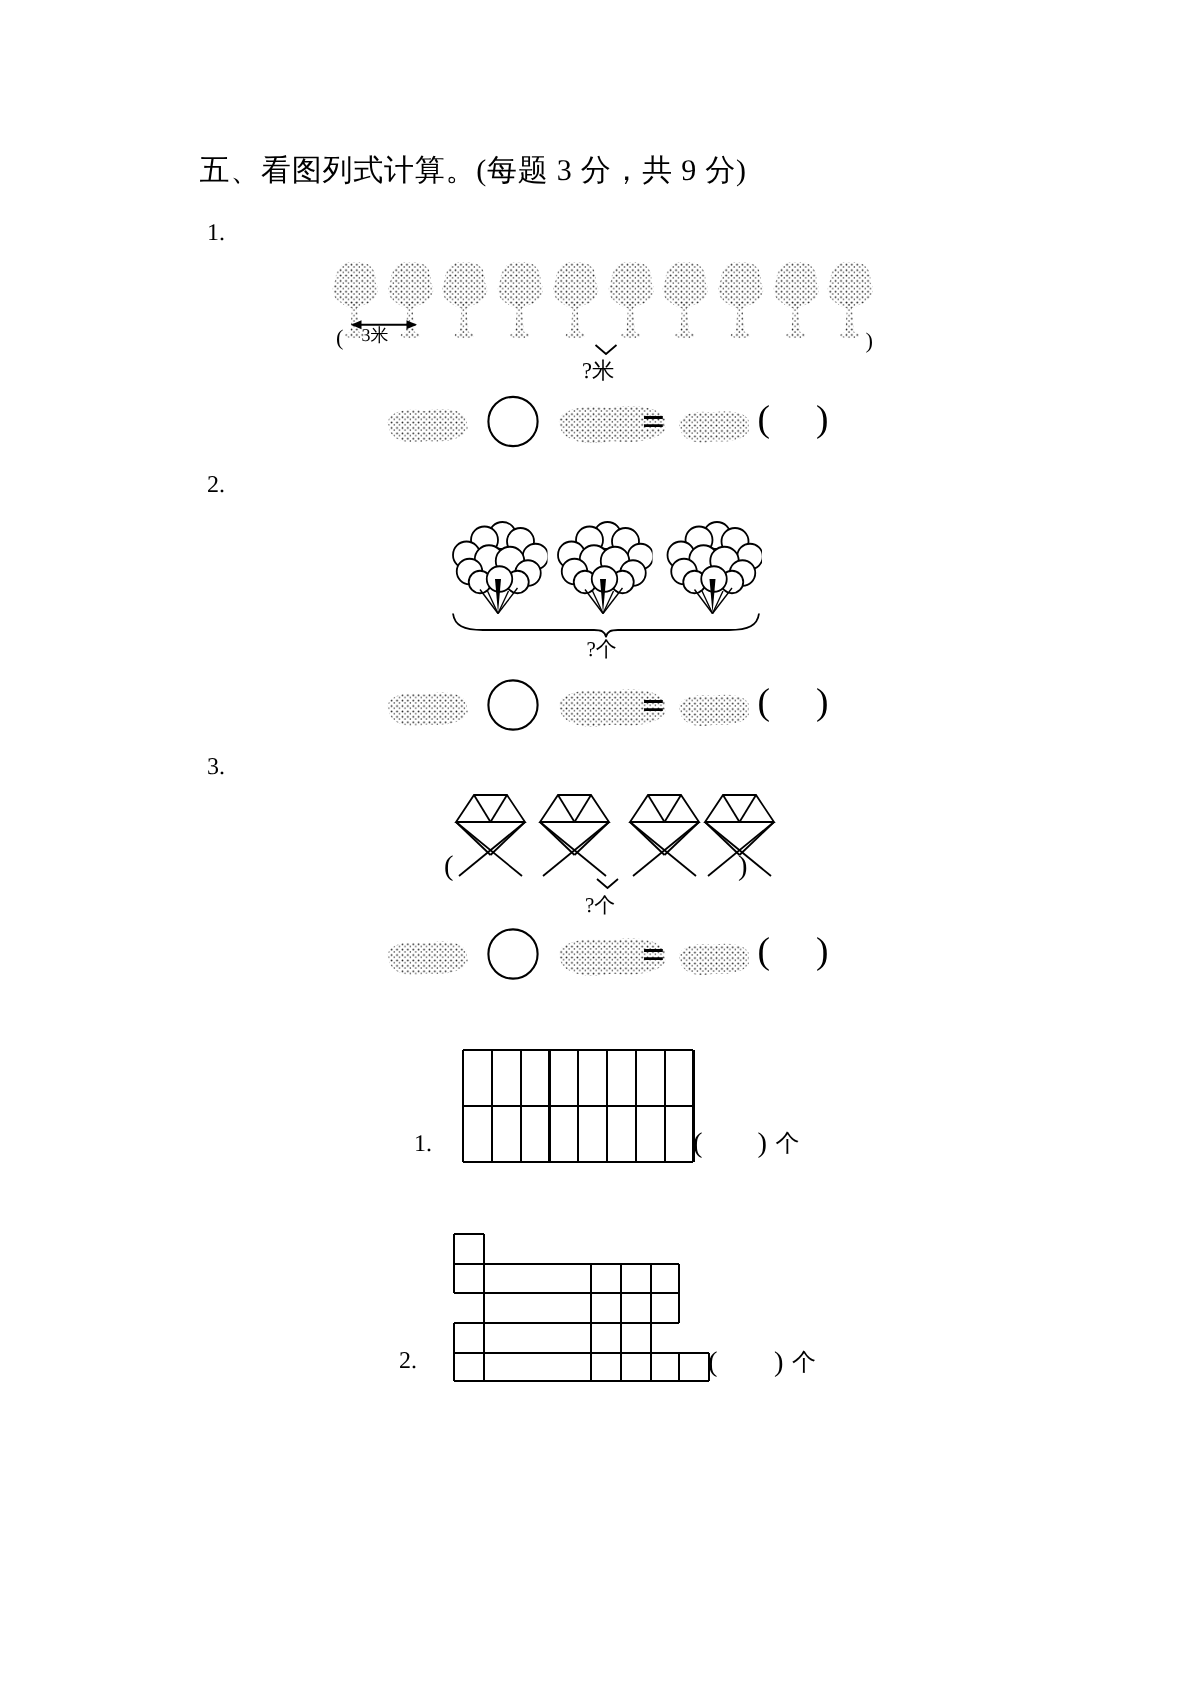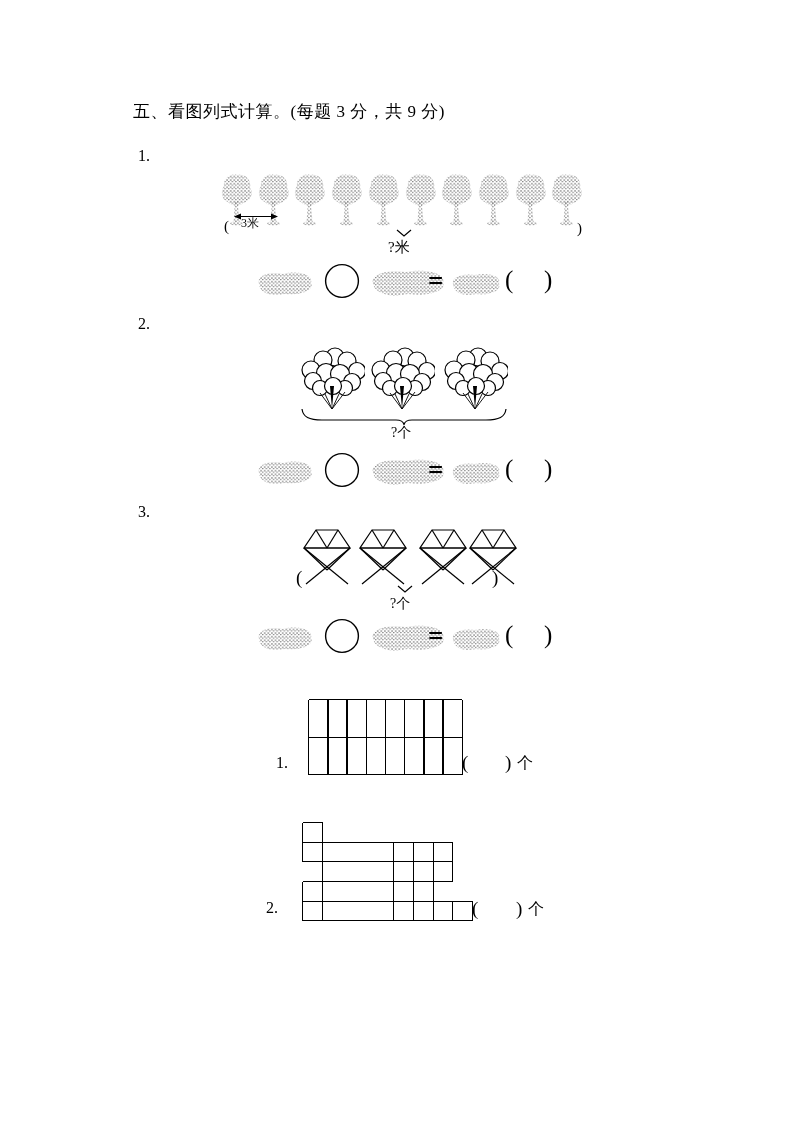--- a/index.html
+++ b/index.html
@@ -2,21 +2,21 @@
 <html><head>
 <meta charset="utf-8">
 <style>
   html,body{margin:0;padding:0;background:#888;}
   #page{
     position:relative;width:793px;height:1122px;background:#ffffff;
     font-family:"Liberation Serif","DejaVu Serif",serif;color:#000;
     overflow:hidden;margin:0 auto;
   }
   .abs{position:absolute;white-space:nowrap;}
-  .title{font-size:17px;letter-spacing:0.5px;}
+  .title{font-size:20px;letter-spacing:0.5px;}
   .qnum{font-size:16px;}
   .small-label{font-size:14px;}
   .fig-item{position:absolute;top:0;}
   .eq-row{position:absolute;width:330px;height:46px;}
   .eq-row .eq-el{position:absolute;}
   .eq-equals{font-size:27px;font-weight:bold;line-height:1;}
   .eq-paren{font-size:25px;line-height:1;}
   .ans-paren{font-size:19px;line-height:1;}
   .ans-unit{font-size:16px;line-height:1;}
   .brace-paren{font-size:15px;line-height:1;}

